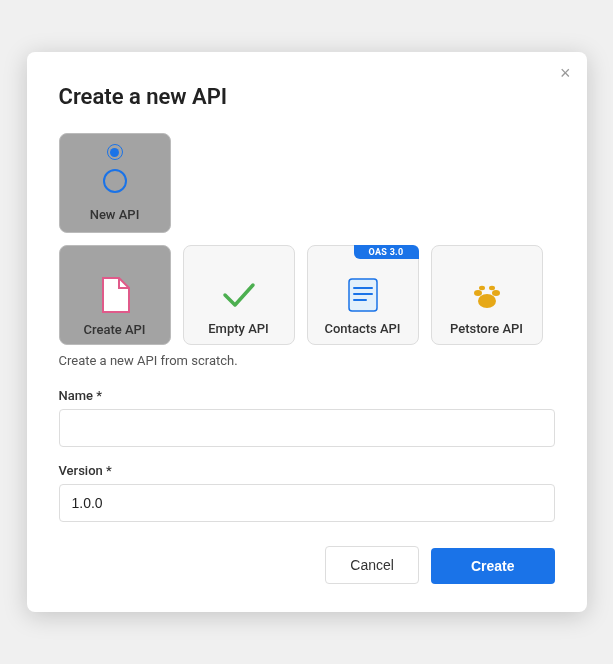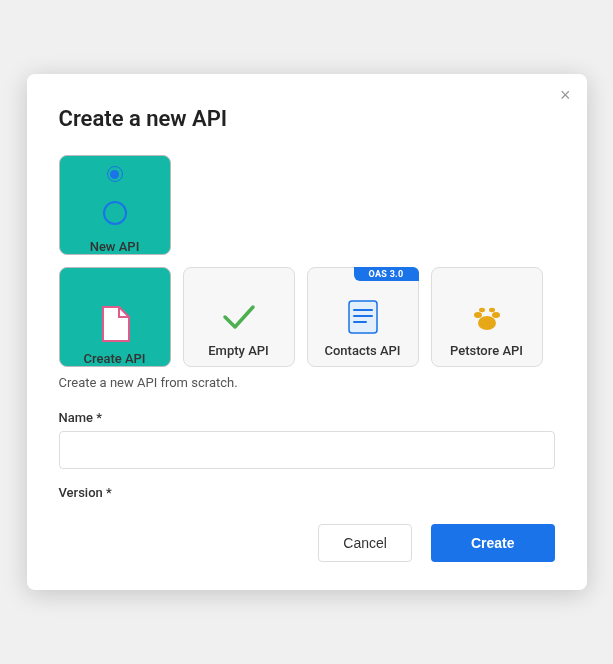--- a/index.html
+++ b/index.html
@@ -51,23 +51,22 @@
       flex-direction: column;
       align-items: center;
       justify-content: center;
       gap: 8px;
       cursor: pointer;
       background: #f7f7f7;
       position: relative;
       transition: border-color 0.15s;
     }
     .type-card.selected {
-      background: #14b8a6;
+      background: #a3a3a3;
       border-color: #bbb;
-      justify-content: flex-end;
     }
     .type-card-label {
       font-size: 13px;
       color: #333;
       font-weight: 500;
     }
     .radio-dot {
       width: 16px;
       height: 16px;
       border-radius: 50%;
@@ -132,22 +131,23 @@
       border-radius: 4px;
       padding: 10px 12px;
       font-size: 14px;
       color: #222;
       outline: none;
       transition: border-color 0.15s;
     }
     .dialog-footer {
       display: flex;
       justify-content: flex-end;
-      gap: 19px;
+      gap: 12px;
       margin-top: 24px;
+      align-items: flex-end;
     }
     .btn-cancel {
       padding: 10px 24px;
       border: 1.5px solid #ddd;
       border-radius: 4px;
       background: #fff;
       font-size: 14px;
       cursor: pointer;
       color: #333;
     }
@@ -239,19 +239,20 @@
   </div>
 
   <p class="description">Create a new API from scratch.</p>
 
   <div class="form-group">
     <label class="form-label">Name *</label>
     <input class="form-input" type="text" value="" placeholder="" style="">
   </div>
   <div class="form-group">
     <label class="form-label">Version *</label>
+    <input class="form-input" type="text" value="1.0.0" style="">
   </div>
 
   <div class="dialog-footer">
     <button class="btn-cancel">Cancel</button>
     <button class="btn-create">Create</button>
   </div>
 </div>
 
 </body></html>

